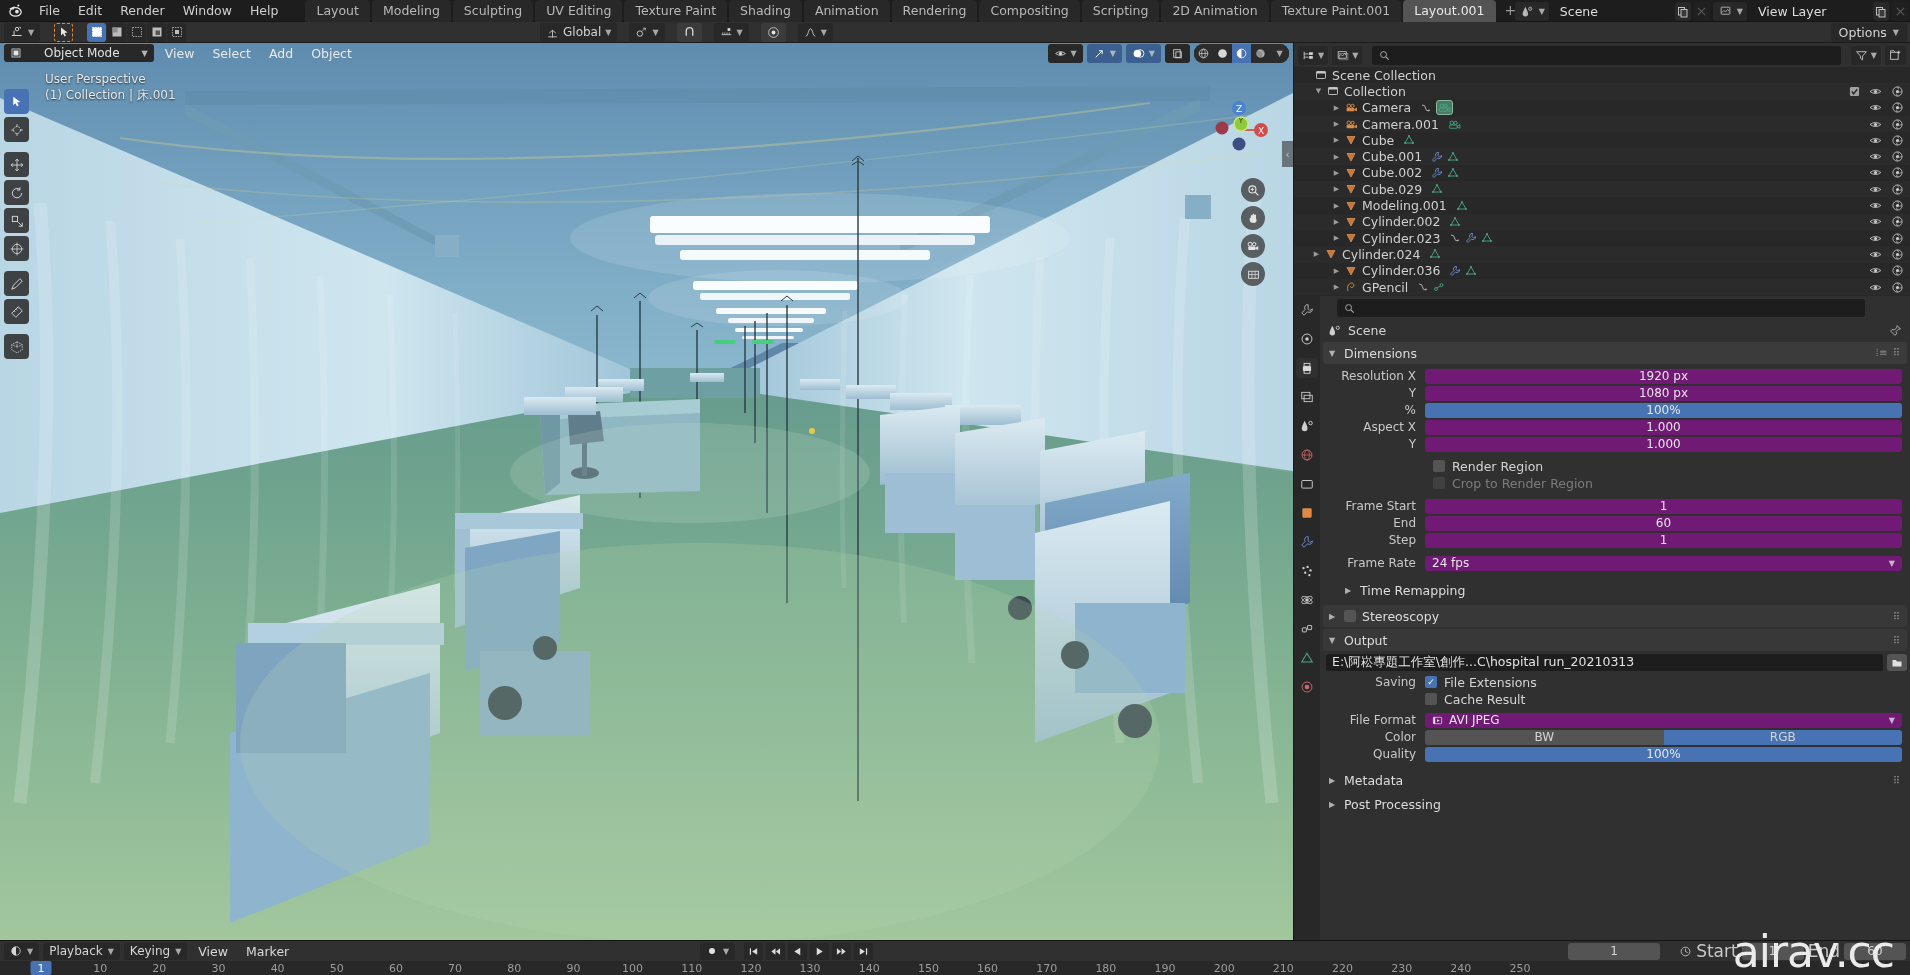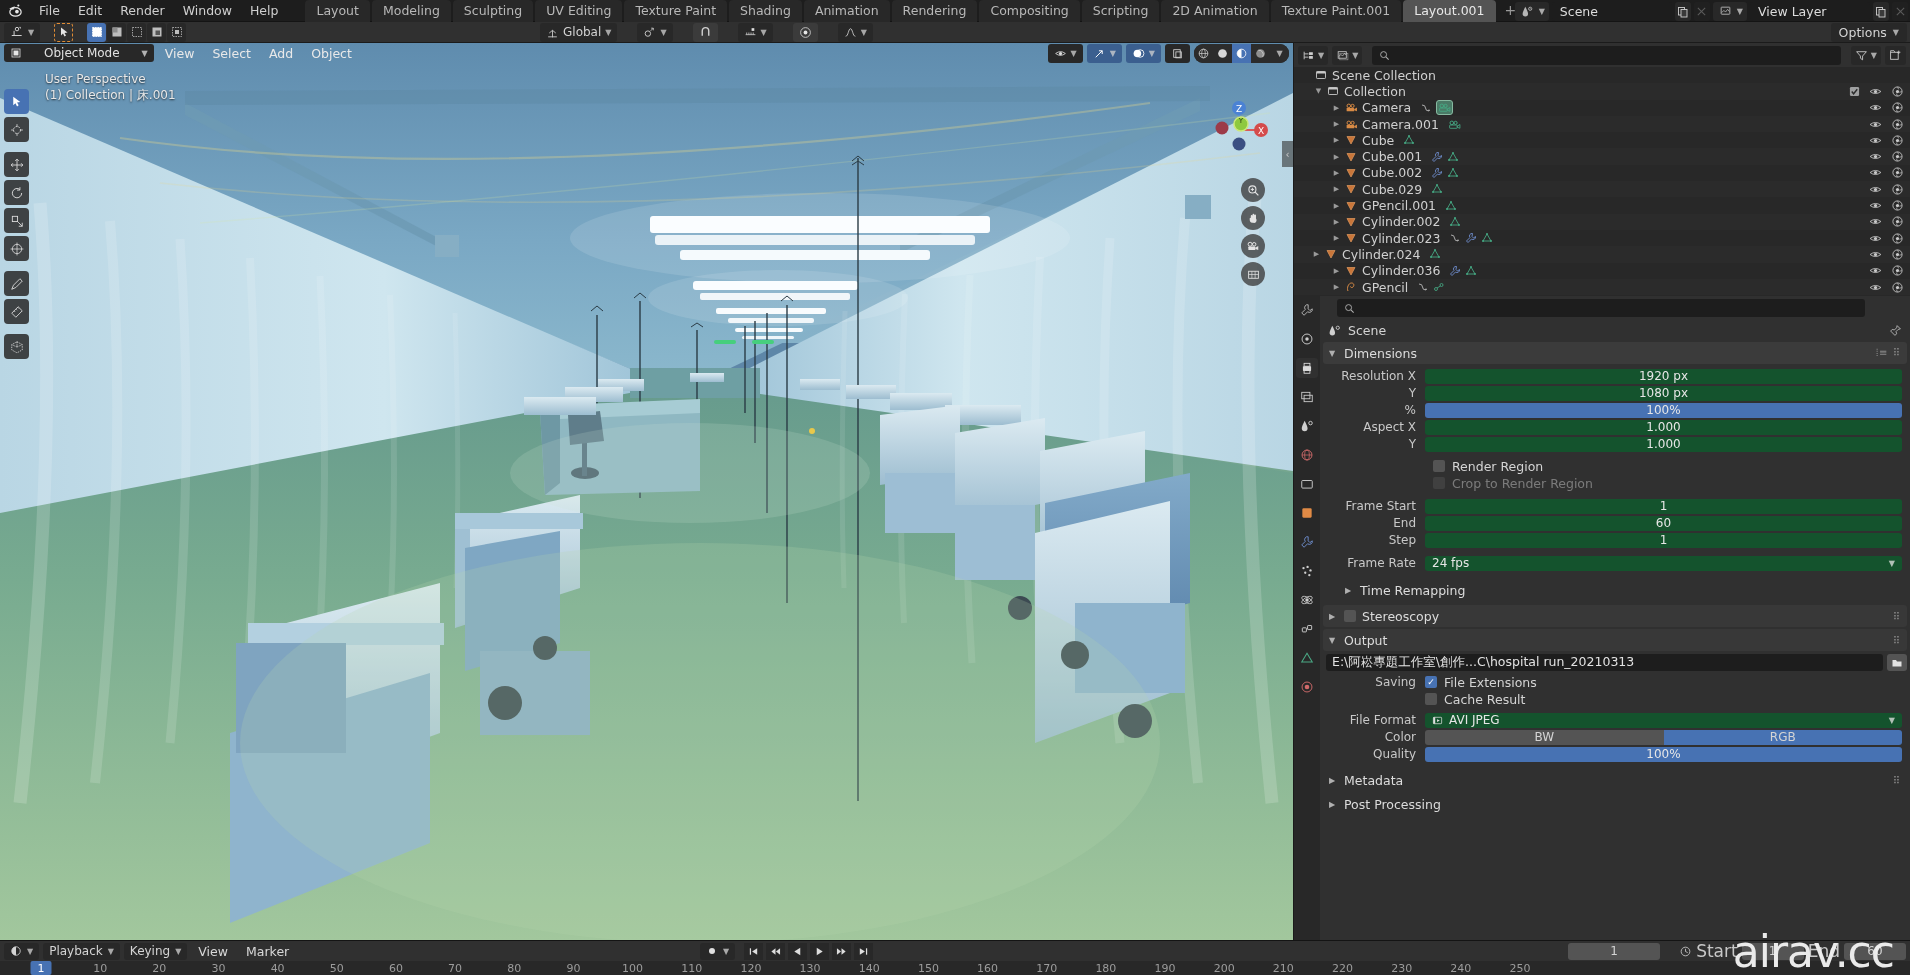--- a/index.html
+++ b/index.html
@@ -27,21 +27,21 @@
   .tr-sub.dim { opacity:.35; }
 
   
   #toolrow { height:21px; background:#303030; display:flex; align-items:center; position:relative;
              border-bottom:1px solid #1b1b1b; }
   .tr2-group { display:flex; align-items:center; gap:1px; margin-left:4px; }
   .sq { width:19px; height:19px; border-radius:3px; background:#282828; display:flex;
         align-items:center; justify-content:center; }
   .sq.sel { background:#4772b3; }
   .sq.dash { border:1px dashed #e08c34; background:transparent; }
-  .mid-tools { position:absolute; left:540px; display:flex; align-items:center; gap:20px; }
+  .mid-tools { position:absolute; left:540px; display:flex; align-items:center; gap:12px; }
   .pill { background:#282828; border-radius:3px; height:19px; display:flex; align-items:center;
           padding:0 6px; gap:4px; font-size:12px; color:#d2d2d2;}
   .caret { font-size:8px; opacity:.75; }
   #optionsbtn { position:absolute; right:3px; background:#282828; border-radius:3px; height:19px;
                 display:flex; align-items:center; padding:0 8px; gap:6px; font-size:12.5px; }
 
   
   #main { display:flex; height:calc(975px - 22px - 21px - 35px); }
   #viewport { position:relative; width:1293px; overflow:hidden; background:#5e87a8; }
 
@@ -114,21 +114,21 @@
             padding:0 7px; gap:5px; margin:0 40px 0 12px;}
   #prop-scroll { flex:1; overflow:hidden; padding-bottom:2px;}
   .breadrow { height:20px; display:flex; align-items:center; gap:7px; padding:0 8px; font-size:12.5px;}
   .secthead { height:22px; display:flex; align-items:center; gap:6px; padding:0 6px; font-size:12.5px;
               color:#dcdcdc; background:#3b3b3b; border-radius:3px; margin:2px 3px 0 3px;}
   .secthead.plain { background:transparent; }
   .tri { font-size:8px; color:#b0b0b0; width:9px;}
   .dots { margin-left:auto; color:#8a8a8a; font-size:10px; letter-spacing:1px;}
   .prow { display:flex; align-items:center; height:16px; margin:1px 8px 1px 0; }
   .plabel { width:105px; text-align:right; padding-right:9px; font-size:12px; color:#c8c8c8;}
-  .pfield { flex:1; background:#14532d; border-radius:3px; height:15px; display:flex; align-items:center;
+  .pfield { flex:1; background:#701a75; border-radius:3px; height:15px; display:flex; align-items:center;
             justify-content:center; font-size:12px; color:#e6e6e6;}
   .pfield.blue { background:#4772b3; }
   .pfield.drop { justify-content:flex-start; padding-left:7px; gap:6px; position:relative;}
   .pfield.drop .caret { position:absolute; right:7px; }
   .pcheck { display:flex; align-items:center; gap:7px; height:16px; margin:1px 0 1px 113px; font-size:12.5px;}
   .cbox { width:12px; height:12px; border-radius:2px; background:#545454; display:flex;
           align-items:center; justify-content:center; font-size:9px; color:#fff;}
   .cbox.on { background:#4772b3; }
   .dim { opacity:.45; }
   .pathfield { margin:3px 3px 0 6px; display:flex; gap:4px; align-items:center;}
@@ -1018,21 +1018,21 @@
                 </span>
               </span>
             </div>
             <div class="ol-row" style="padding-left: 36px;">
               <span class="ol-tri">▶</span>
               <span class="ol-ico">
                 <svg width="12" height="12" viewBox="0 0 24 24">
                   <path d="M4 5 L20 5 L12 20 Z" fill="#c9763a" stroke="#e09a5e" stroke-width="1.4"></path>
                 </svg>
               </span>
-              <span class="ol-name">GPencil.001</span>
+              <span class="ol-name">Modeling.001</span>
               <span class="ol-extras">
                 <span style="">
                   <svg width="12" height="12" viewBox="0 0 24 24">
                     <path d="M12 4 L20 18 L4 18 Z" fill="none" stroke="#45a883" stroke-width="1.8"></path>
                     <circle cx="12" cy="4" r="2" fill="#45a883"></circle>
                     <circle cx="20" cy="18" r="2" fill="#45a883"></circle>
                     <circle cx="4" cy="18" r="2" fill="#45a883"></circle>
                   </svg>
                 </span>
               </span>

